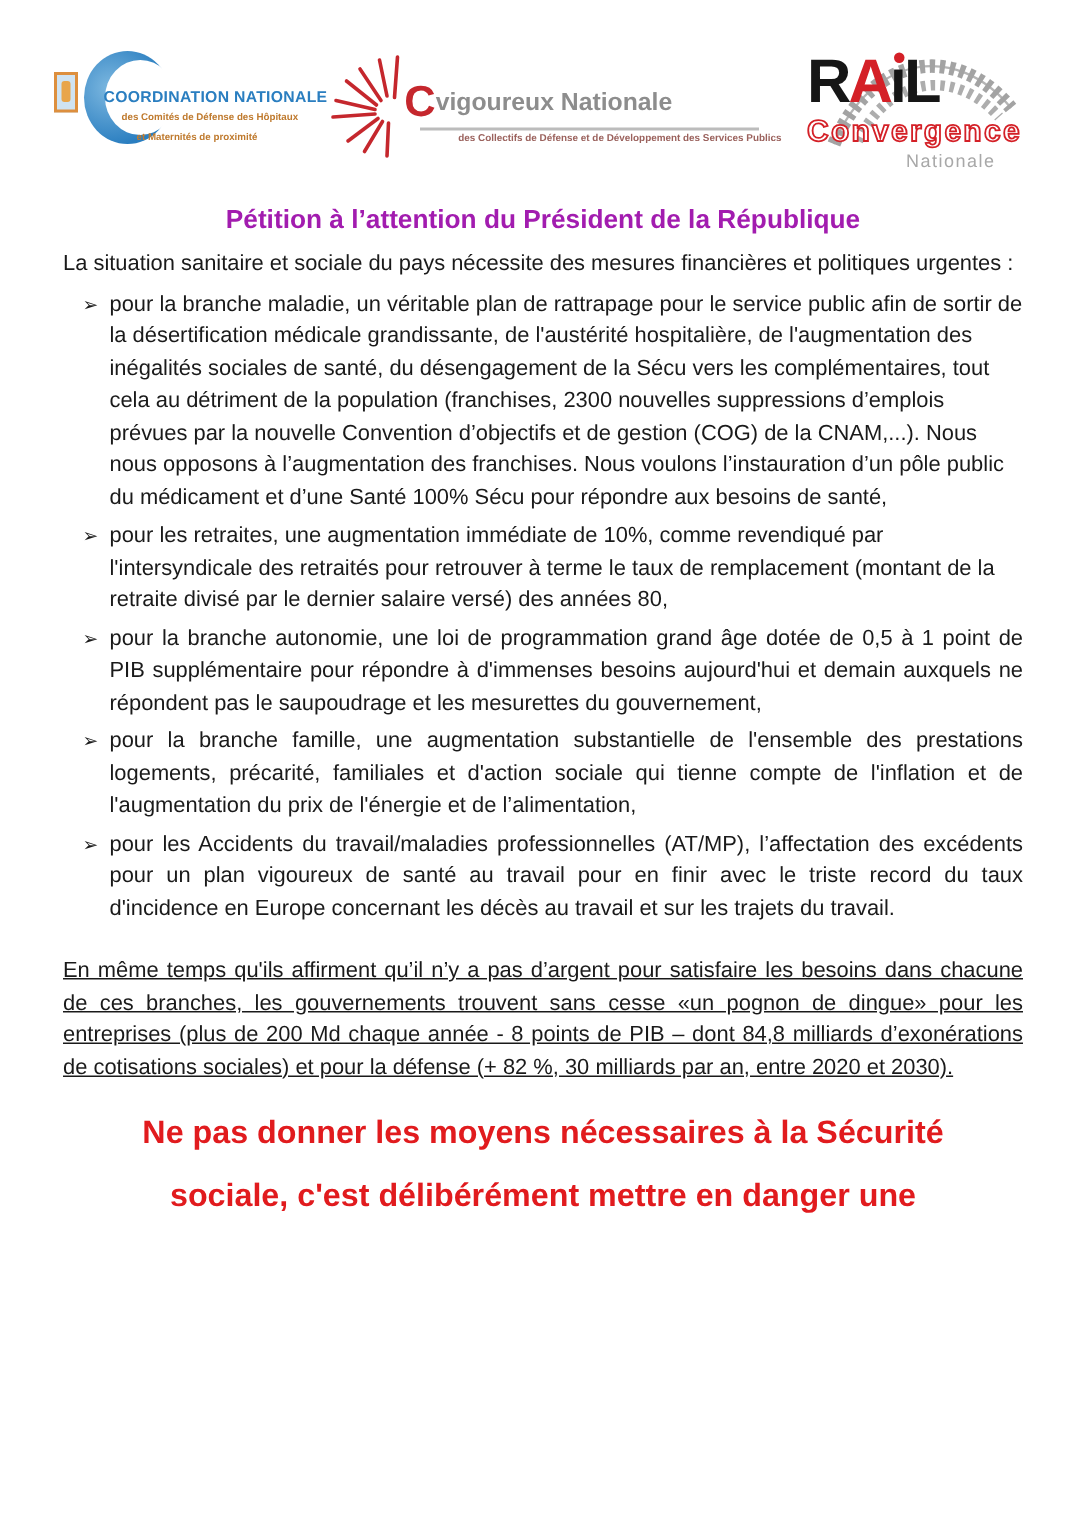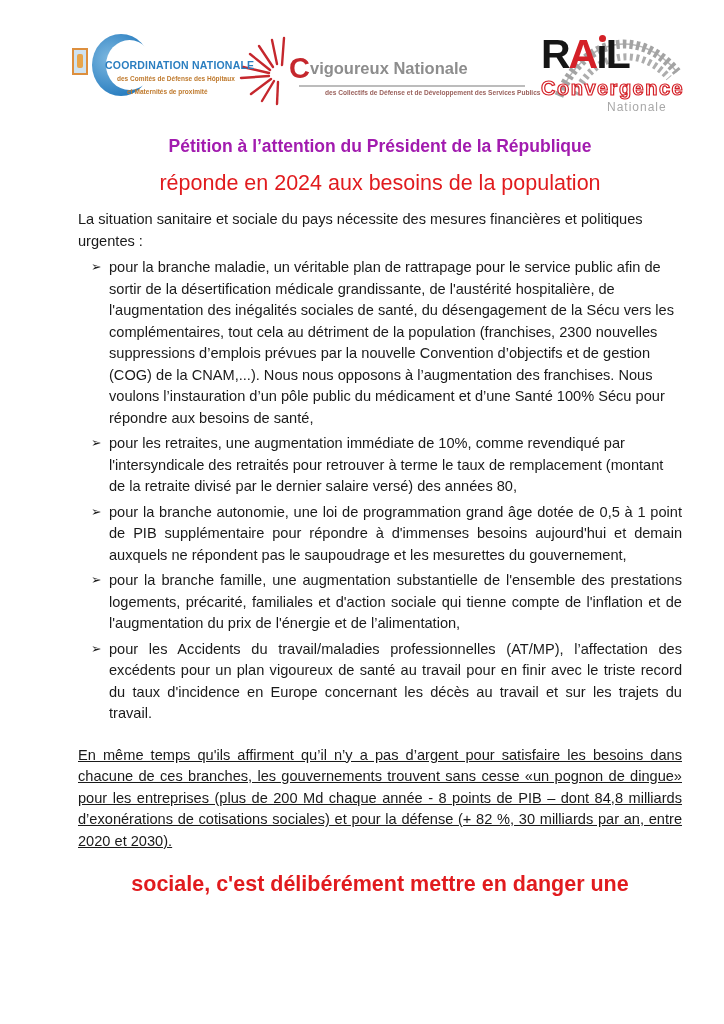--- a/index.html
+++ b/index.html
@@ -3,21 +3,21 @@
 <meta charset="utf-8">
 <style>
   :root{
     --accent_red:#e11b1e; --coord_blue:#2a7ec0; --coord_orange:#bf7a2e;
     --conv_red:#c5272d; --conv_gray:#8d8d8d; --conv_sub:#9b625d;
     --rail_black:#161616; --rail_red:#d42027; --rail_gray:#a3a3a3;
   }
   *{box-sizing:border-box;}
   html,body{margin:0;padding:0;background:#ffffff;}
   body{font-family:"Liberation Sans",sans-serif;color:#1a1a1a;}
-  .page{position:relative;width:724px;height:964px;background:#fff;overflow:hidden;padding-left:36px;}
+  .page{position:relative;width:724px;height:964px;background:#fff;overflow:hidden;}
 
   
   .logo-row{display:flex;justify-content:space-between;align-items:flex-start;
     padding:34px 30px 0 36px;height:114px;}
 
   
   .coord-logo{position:relative;width:165px;height:80px;flex:none;}
   .coord-window{position:absolute;left:0;top:14px;width:16px;height:27px;
     border:2px solid #dd8f3e;background:#cfe3f2;}
   .coord-window-inner{position:absolute;left:3px;top:4px;width:6px;height:14px;
@@ -132,21 +132,20 @@
         <span>R</span><span class="rail-a">A</span><span class="rail-i"><span>ı</span><span class="rail-i-dot"></span></span><span>L</span>
       </div>
       <div class="rail-line1">Convergence</div>
       <div class="rail-line2">Nationale</div>
     </div>
   </div>
 
   <div class="main-title">Pétition à l’attention du Président de la République</div>
 
   <div class="subtitle">
-    <div>réponde en 2024 aux besoins de la population</div>
   </div>
 
   <div class="body-text">
     <div class="intro">La situation sanitaire et sociale du pays nécessite des mesures financières et politiques urgentes :</div>
 
     <ul class="bullets">
       <li>
         <span class="bullet-marker">➢</span>
         <span class="bullet-text">pour la branche maladie,  un véritable plan de rattrapage pour le service public afin de sortir de la désertification médicale grandissante, de l'austérité hospitalière, de l'augmentation des inégalités sociales de santé, du désengagement de la Sécu vers les complémentaires,  tout cela au détriment de la population (franchises, 2300 nouvelles suppressions d’emplois prévues par la nouvelle Convention d’objectifs et de gestion (COG) de la CNAM,...). Nous nous opposons à l’augmentation des franchises. Nous voulons l’instauration d’un pôle public du médicament et d’une Santé 100% Sécu pour répondre aux besoins de santé,</span>
       </li>
@@ -165,16 +164,17 @@
       <li class="justify">
         <span class="bullet-marker">➢</span>
         <span class="bullet-text">pour les Accidents du travail/maladies professionnelles (AT/MP), l’affectation des excédents pour un plan vigoureux de  santé au travail pour en finir avec le triste record du taux d'incidence en Europe concernant les décès au travail et sur les trajets du travail.</span>
       </li>
     </ul>
 
     <div class="closing">En même temps qu'ils affirment qu’il n’y a pas d’argent pour satisfaire les besoins dans chacune de ces branches, les gouvernements trouvent sans cesse «un pognon de dingue» pour les entreprises (plus de 200 Md chaque année - 8 points de PIB – dont 84,8 milliards d’exonérations de cotisations sociales) et pour la défense (+ 82 %, 30 milliards par an, entre 2020 et 2030).</div>
   </div>
 
   <div class="final">
+    <div>Ne pas donner les moyens nécessaires à la Sécurité</div>
     <div>sociale, c'est délibérément mettre en danger une</div>
   </div>
 
 </div>
 
 </body></html>

